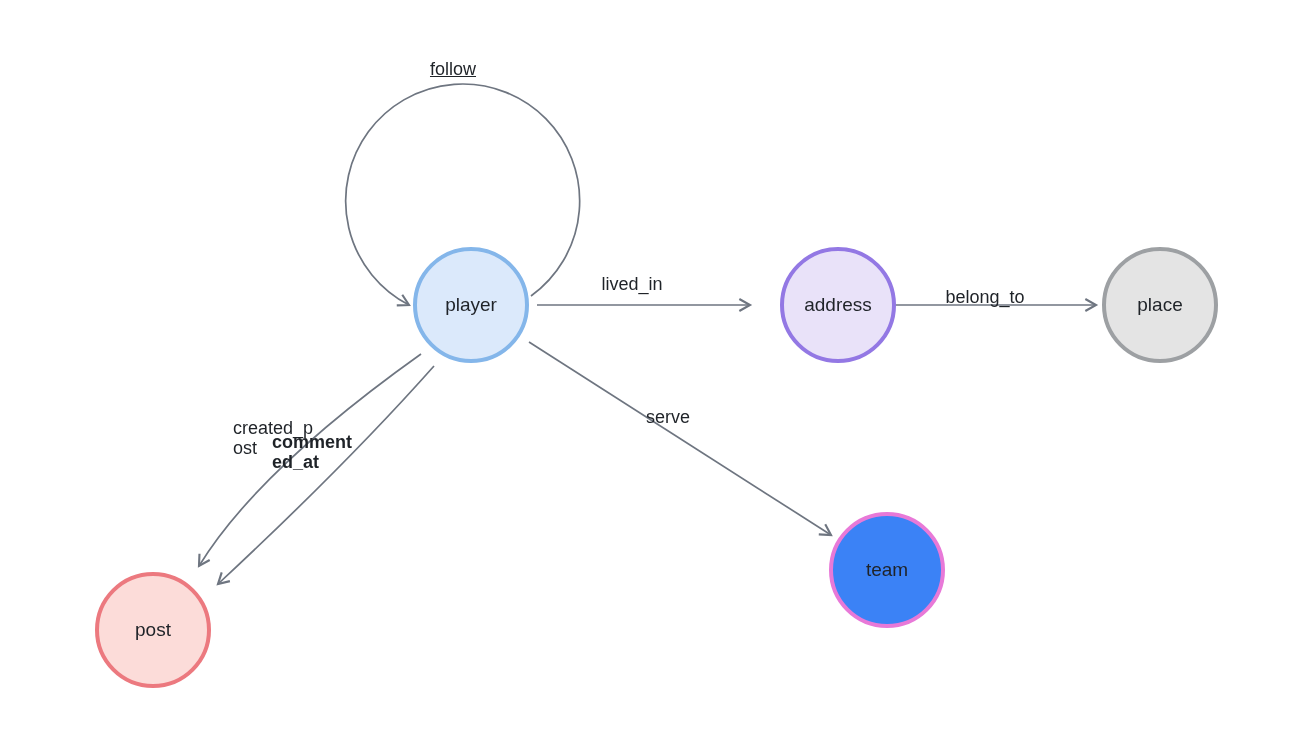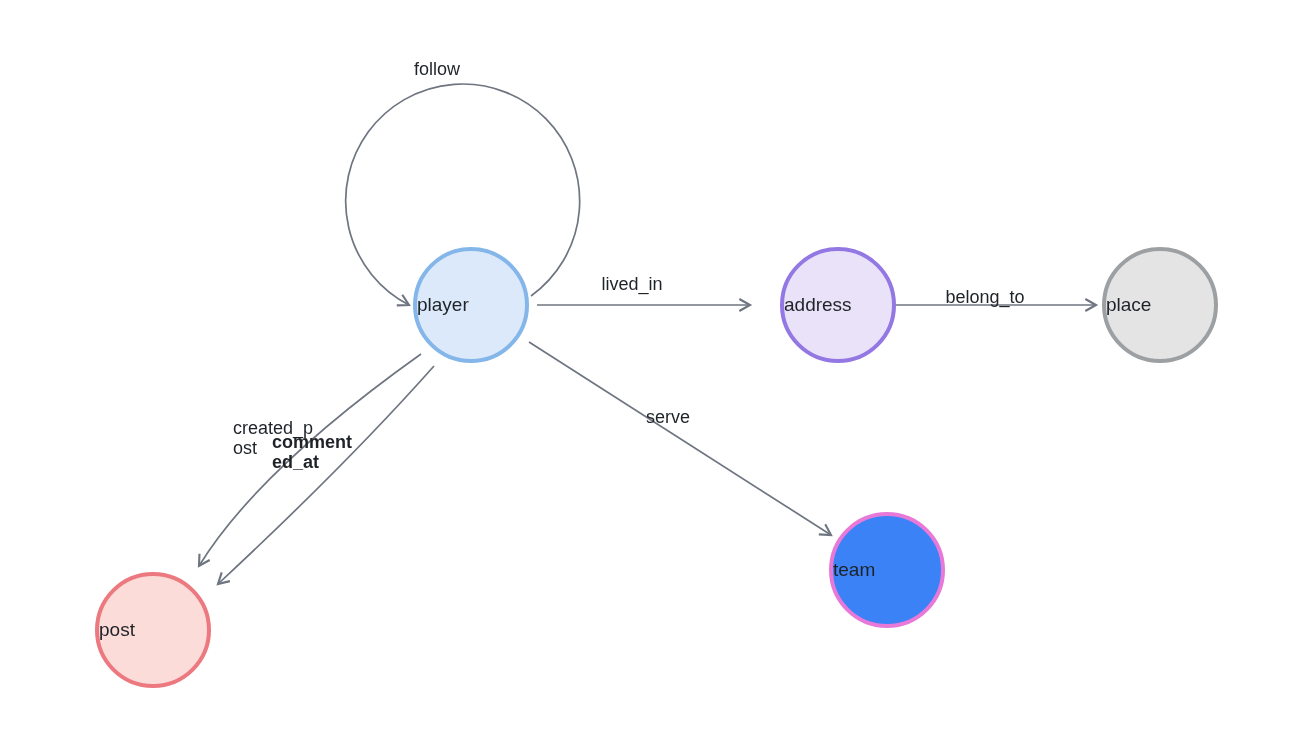--- a/index.html
+++ b/index.html
@@ -28,21 +28,21 @@
   }
   .node {
     position: absolute;
     width: 116px;
     height: 116px;
     box-sizing: border-box;
     border-radius: 50%;
     border: 4px solid #888;
     display: flex;
     align-items: center;
-    justify-content: flex-start;
+    justify-content: center;
     cursor: pointer;
   }
   .node-label {
     font-size: 19px;
     color: var(--label-color, #1f2328);
   }
   .edge-label {
     position: absolute;
     font-size: 18px;
     color: var(--label-color, #1f2328);
@@ -91,21 +91,21 @@
   </div>
 
   <div class="node" style="left: 1102px; top: 247px; background: rgb(228, 228, 228); border-color: rgb(157, 160, 163);">
     <span class="node-label">place</span>
   </div>
 
   <div class="node" style="left: 829px; top: 512px; background: #3b82f6; border-color: rgb(232, 121, 216);">
     <span class="node-label">team</span>
   </div>
 
-  <div class="edge-label centered" style="left:437px; top:69px;">follow</div>
+  <div class="edge-label centered" style="left:453px; top:69px;text-decoration:underline;">follow</div>
 
   <div class="edge-label centered" style="left:632px; top:284px;">lived_in</div>
 
   <div class="edge-label centered" style="left:975px; top:297px;padding-left:20px;">belong_to</div>
 
   <div class="edge-label" style="left:233px; top:418px;">
     <div>created_p</div>
     <div>ost</div>
   </div>
 

